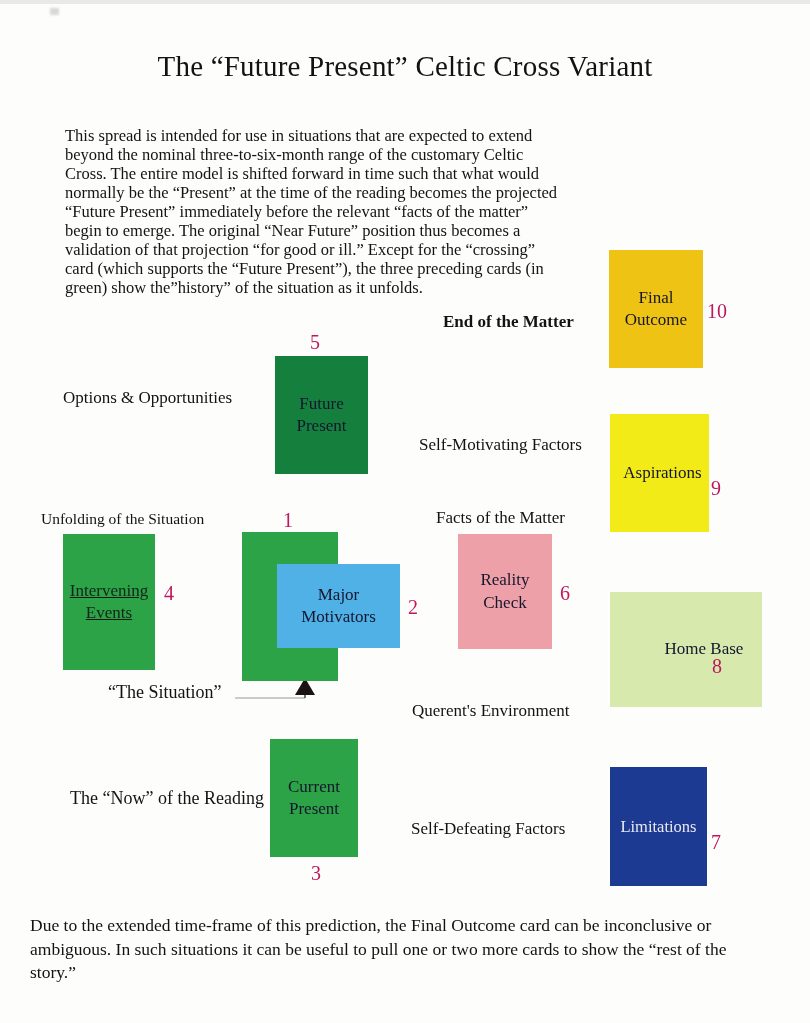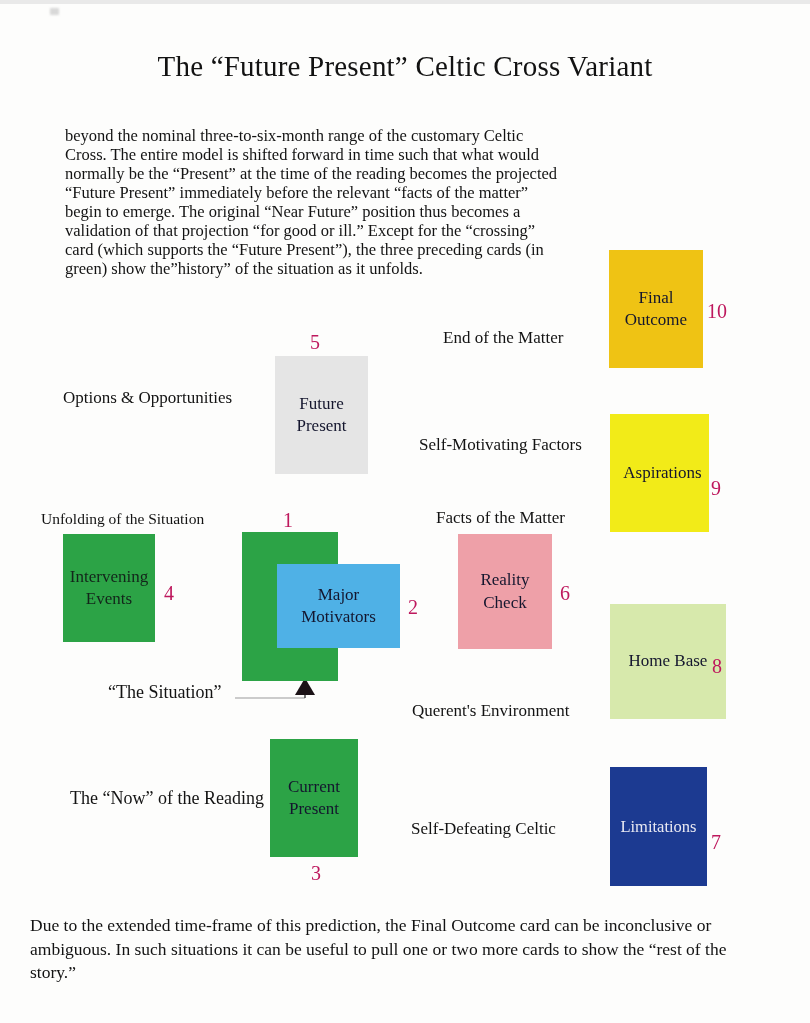--- a/index.html
+++ b/index.html
@@ -44,25 +44,25 @@
     align-items: center;
     justify-content: center;
     text-align: center;
     font-size: 17px;
     line-height: 1.3;
   }
   .card .card-label { padding: 0 6px; }
   #card-situation        { left: 242px; top: 528px; width: 96px;  height: 149px; z-index: 1; }
   #card-major-motivators { left: 277px; top: 560px; width: 123px; height: 84px;  z-index: 2; }
   #card-current-present  { left: 270px; top: 735px; width: 88px;  height: 118px; }
-  #card-intervening      { left: 63px;  top: 530px; width: 92px;  height: 108px; }
+  #card-intervening      { left: 63px;  top: 530px; width: 92px;  height: 136px; text-decoration: underline; }
   #card-future-present   { left: 275px; top: 352px; width: 93px;  height: 118px; }
   #card-reality-check    { left: 458px; top: 530px; width: 94px;  height: 115px; }
   #card-limitations      { left: 610px; top: 763px; width: 97px;  height: 119px; font-size: 16.5px; }
-  #card-home-base        { left: 610px; top: 600px; width: 116px;  height: 115px; }
+  #card-home-base        { left: 610px; top: 588px; width: 116px;  height: 115px; padding-left: 36px; }
   #card-aspirations      { left: 610px; top: 410px; width: 93px;  height: 118px; padding-left: 6px; }
   #card-final-outcome    { left: 609px; top: 246px; width: 94px;  height: 118px; }
   .num {
     position: absolute;
     font-size: 20px;
     color: #be185d;
   }
   #num-1  { left: 283px; top: 505px; }
   #num-2  { left: 408px; top: 592px; }
   #num-3  { left: 311px; top: 858px; }
@@ -72,21 +72,21 @@
   #num-7  { left: 711px; top: 827px; }
   #num-8  { left: 712px; top: 651px; }
   #num-9  { left: 711px; top: 473px; }
   #num-10 { left: 707px; top: 296px; }
   .lbl {
     position: absolute;
     white-space: nowrap;
     font-size: 17px;
     color: #131313;
   }
-  #lbl-end-of-matter   { left: 443px; top: 324px; }
+  #lbl-end-of-matter   { left: 443px; top: 308px; font-weight: bold; }
   #lbl-options         { left: 63px;  top: 384px; }
   #lbl-self-motivating { left: 419px; top: 431px; }
   #lbl-unfolding       { left: 41px;  top: 506px; font-size: 15.5px; }
   #lbl-facts           { left: 436px; top: 504px; }
   #lbl-the-situation   { left: 108px; top: 678px; font-size: 18px; }
   #lbl-querents-env    { left: 412px; top: 697px; }
   #lbl-now-of-reading  { left: 70px;  top: 784px; font-size: 18px; }
   #lbl-self-defeating  { left: 411px; top: 815px; }
   #situation-arrow {
     position: absolute;
@@ -104,20 +104,21 @@
 </head>
 <body>
 
 <div id="page">
 
   <div id="scan-artifact"></div>
 
   <div class="title">The “Future Present” Celtic Cross Variant</div>
 
   <div class="intro">
+    <div>This spread is intended for use in situations that are expected to extend</div>
     <div>beyond the nominal three-to-six-month range of the customary Celtic</div>
     <div>Cross. The entire model is shifted forward in time such that what would</div>
     <div>normally be the “Present” at the time of the reading becomes the projected</div>
     <div>“Future Present” immediately before the relevant “facts of the matter”</div>
     <div>begin to emerge. The original “Near Future” position thus becomes a</div>
     <div>validation of that projection “for good or ill.” Except for the “crossing”</div>
     <div>card (which supports the “Future Present”), the three preceding cards (in</div>
     <div>green) show the”history” of the situation as it unfolds.</div>
   </div>
 
@@ -128,21 +129,21 @@
   </div>
 
   <div class="card" id="card-current-present" style="background: rgb(44, 163, 70);">
     <span class="card-label" style="color: rgb(20, 22, 46);">Current Present</span>
   </div>
 
   <div class="card" id="card-intervening" style="background: rgb(44, 163, 70);">
     <span class="card-label" style="color: rgb(19, 37, 26);">Intervening Events</span>
   </div>
 
-  <div class="card" id="card-future-present" style="background: #e5e5e5;">
+  <div class="card" id="card-future-present" style="background: #15803d;">
     <span class="card-label" style="color: rgb(20, 22, 46);">Future Present</span>
   </div>
 
   <div class="card" id="card-reality-check" style="background: rgb(238, 160, 168);">
     <span class="card-label" style="color: rgb(20, 22, 46);">Reality Check</span>
   </div>
 
   <div class="card" id="card-limitations" style="background: rgb(28, 58, 145);">
     <span class="card-label" style="color: rgb(233, 233, 242);">Limitations</span>
   </div>
@@ -171,21 +172,21 @@
   <div class="num" id="num-10">10</div>
 
   <div class="lbl" id="lbl-end-of-matter">End of the Matter</div>
   <div class="lbl" id="lbl-options">Options &amp; Opportunities</div>
   <div class="lbl" id="lbl-self-motivating">Self-Motivating Factors</div>
   <div class="lbl" id="lbl-unfolding">Unfolding of the Situation</div>
   <div class="lbl" id="lbl-facts">Facts of the Matter</div>
   <div class="lbl" id="lbl-the-situation">“The Situation”</div>
   <div class="lbl" id="lbl-querents-env">Querent's Environment</div>
   <div class="lbl" id="lbl-now-of-reading">The “Now” of the Reading</div>
-  <div class="lbl" id="lbl-self-defeating">Self-Defeating Celtic</div>
+  <div class="lbl" id="lbl-self-defeating">Self-Defeating Factors</div>
 
   <svg id="situation-arrow" width="90" height="32" viewBox="0 0 90 32">
     <line x1="3" y1="24" x2="73" y2="24" stroke="#9a9a9a" stroke-width="1.2"></line>
     <line x1="73" y1="8" x2="73" y2="24" stroke="#3a3a3a" stroke-width="1.4"></line>
     <polygon points="63,21 83,21 73,4" fill="#1b1216"></polygon>
   </svg>
 
   <div class="footer">
     <div>Due to the extended time-frame of this prediction, the Final Outcome card can be inconclusive or</div>
     <div>ambiguous. In such situations it can be useful to pull one or two more cards to show the “rest of the</div>

